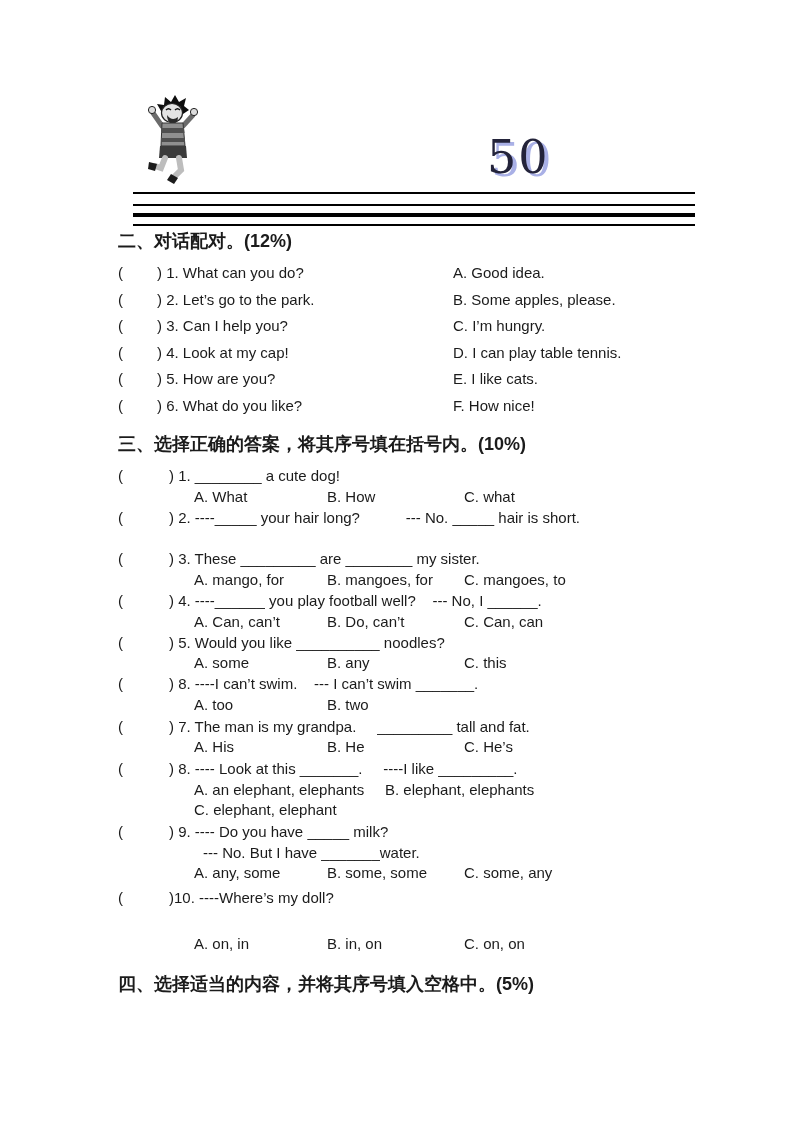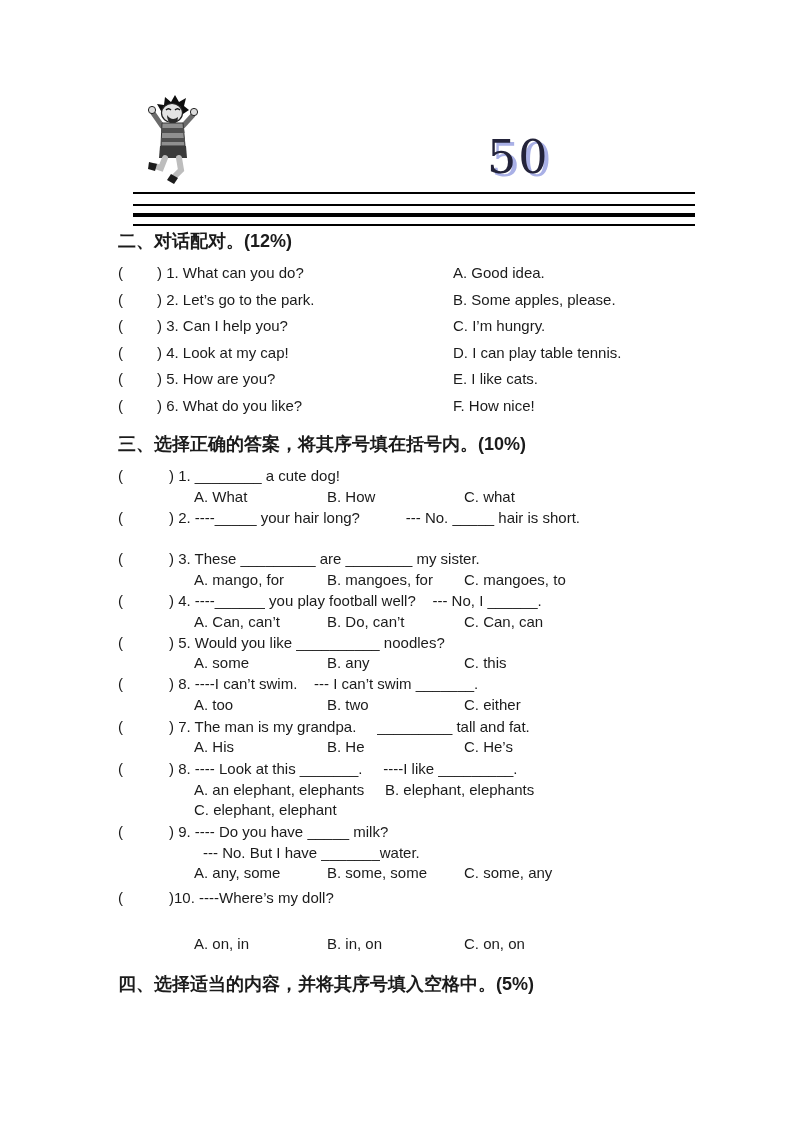--- a/index.html
+++ b/index.html
@@ -177,21 +177,20 @@
     <span class="col-c">C. this</span>
   </div>
 
   <div class="row" style="top:674px">
     <span class="paren">(</span>
     <span class="q-stem">) 8. ----I can’t swim.    --- I can’t swim _______.</span>
   </div>
   <div class="opts-row" style="top:695px">
     <span class="col-a">A. too</span>
     <span class="col-b">B. two</span>
-    <span class="col-c">C. either</span>
   </div>
 
   <div class="row" style="top:717px">
     <span class="paren">(</span>
     <span class="q-stem">) 7. The man is my grandpa.     _________ tall and fat.</span>
   </div>
   <div class="opts-row" style="top:737px">
     <span class="col-a">A. His</span>
     <span class="col-b">B. He</span>
     <span class="col-c">C. He’s</span>

